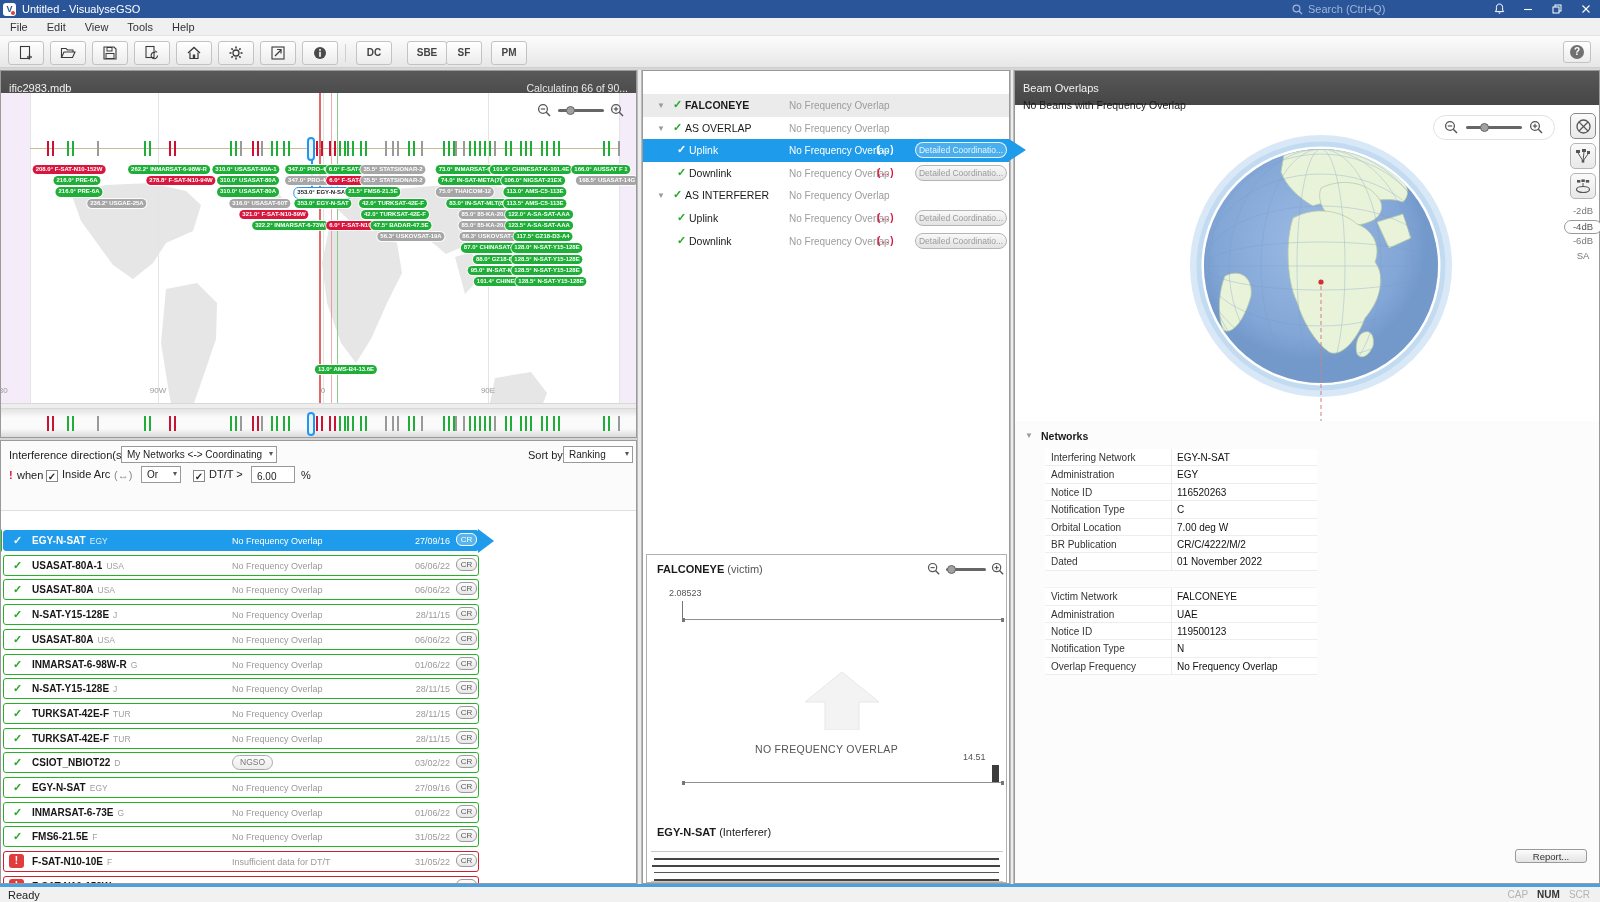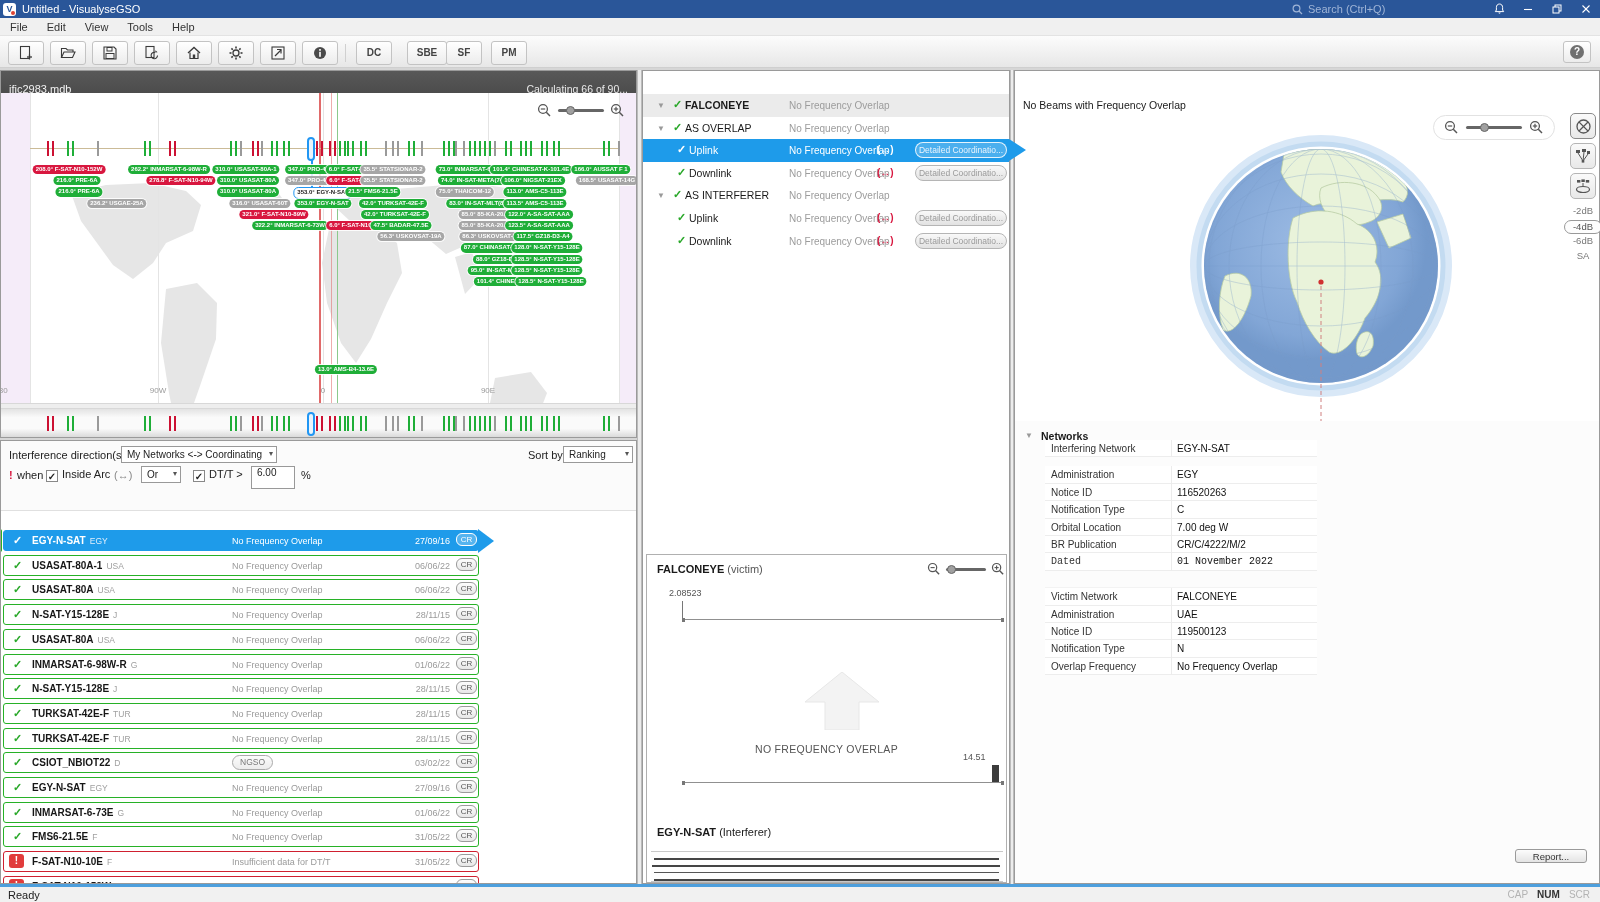--- a/index.html
+++ b/index.html
@@ -26,21 +26,21 @@
     background:linear-gradient(#ffffff,#ececec);display:flex;align-items:center;justify-content:center}
   .ttext{position:absolute;top:5px;height:24px;border:1px solid #c3c3c3;border-radius:3px;background:linear-gradient(#ffffff,#ececec);
     font:bold 10px/22px "Liberation Sans",sans-serif;color:#444;text-align:center}
   #tb-sep{position:absolute;left:345px;top:8px;width:1px;height:18px;background:#d0d0d0}
   #help-btn{position:absolute;left:1563px;top:5px;width:28px;height:22px;border:1px solid #c3c3c3;border-radius:3px;
     background:linear-gradient(#ffffff,#ececec);display:flex;align-items:center;justify-content:center}
   #help-btn b{width:14px;height:14px;border-radius:50%;background:#707070;color:#fff;font:bold 10px/14px "Liberation Sans",sans-serif;text-align:center}
 
   
   .phead{position:absolute;height:34px;background:linear-gradient(#585858,#464646);color:#f2f2f2;
-    display:flex;align-items:flex-start;padding:12px 8px;font-size:11px}
+    display:flex;align-items:center;padding:4px 8px;font-size:11px}
   .phead .right{margin-left:auto;display:flex;gap:26px;font-size:10.5px;color:#e8e8e8}
 
   
   #map-panel{position:absolute;left:0;top:70px;width:637px;height:368px;border:1px solid #9a9a9a;background:#fff}
   #map-area{position:absolute;left:0;top:22px;width:635px;height:310px;background:#fff;overflow:hidden}
   .pinkzone{position:absolute;top:0;height:310px;background:#f5ecf9}
   .gline{position:absolute;top:0;width:1px;height:310px;background:#e4e4e4}
   #arcline{position:absolute;left:29px;top:55px;width:590px;height:1px;background:#cbbb97}
   .redline{position:absolute;top:0;height:310px;background:#e06a6a}
   .greenline{position:absolute;top:0;height:310px;background:#8cc98c}
@@ -63,22 +63,22 @@
   #list-panel{position:absolute;left:0;top:440px;width:637px;height:444px;border:1px solid #9a9a9a;background:#fff;overflow:hidden}
   #filterbar{position:absolute;left:0;top:0;width:635px;height:70px;background:#fbfbfb;border-bottom:1px solid #e0e0e0}
   .flabel{color:#222}
   .dropdown{position:absolute;height:17px;border:1px solid #999;background:#fff;font-size:10px;color:#222;
     display:flex;align-items:center;padding:0 14px 0 5px;white-space:nowrap}
   .dropdown i{position:absolute;right:3px;top:2px;font-style:normal;color:#555;font-size:8px}
   .cbx{display:inline-block;width:12px;height:12px;border:1px solid #888;background:#fff;color:#222;
     font:bold 10px/11px "Liberation Sans",sans-serif;text-align:center;vertical-align:-2px;margin-right:4px}
   .fpill{display:inline-block;border:1px solid #999;border-radius:9px;background:#fff;color:#333;
     font-size:10px;line-height:15px;padding:0 8px;margin-right:6px}
-  .numbox{position:absolute;height:23px;border:1px solid #999;background:#fff;font-size:10px;color:#222;
-    display:flex;align-items:flex-start;padding:0 5px}
+  .numbox{position:absolute;height:17px;border:1px solid #999;background:#fff;font-size:10px;color:#222;
+    display:flex;align-items:flex-end;padding:0 5px}
   #satlist{position:absolute;left:0;top:71px;width:635px;height:372px;background:#fff;overflow:hidden}
   .srow{position:absolute;left:2px;width:476px;height:21px;background:#fff;border:1.6px solid #27b127;border-radius:3px}
   .srow .chk{position:absolute;left:9px;top:3px;color:#2aa82a;font-weight:bold;font-size:11px}
   .srow .bang{position:absolute;left:5px;top:2px;width:15px;height:14px;background:#e13c3c;border-radius:3px;
     color:#fff;font:bold 10px/14px "Liberation Sans",sans-serif;text-align:center}
   .srow .nm{position:absolute;left:28px;top:4px;font:bold 10px/12px "Liberation Sans",sans-serif;color:#161616;white-space:nowrap}
   .srow .nm i{font-style:normal;font-weight:normal;font-size:8.5px;color:#a0a0a0;margin-left:4px}
   .srow .stat{position:absolute;left:228px;top:5px;font-size:9px;color:#9a9a9a;white-space:nowrap}
   .srow .ngso{position:absolute;left:228px;top:2px;border:1px solid #aaa;border-radius:8px;padding:0 7px;
     font-size:8.5px;line-height:13px;color:#777;background:linear-gradient(#fcfcfc,#ececec)}
@@ -704,20 +704,23 @@
     <div id="cp-box">
       <div class="iline" style="top:6px;height:2px"></div>
       <div class="iline" style="top:13px;height:1.5px;left:1px;width:348px"></div>
       <div class="iline" style="top:20px;height:1px;background:#555"></div>
       <div class="iline" style="top:27px;height:2px"></div>
     </div>
   </div>
 </div>
 
 <div id="right-panel">
+  <div class="phead" style="left:0;top:0;width:584px">
+    <span>Beam Overlaps</span>
+  </div>
   <div id="beam-sub">No Beams with Frequency Overlap</div>
 
   <div id="globe-wrap">
     <svg width="280" height="330" viewBox="0 0 280 330">
       <defs>
         <radialGradient id="oc" cx="45%" cy="40%">
             <stop offset="0%" stop-color="#9cbbe4"></stop>
             <stop offset="80%" stop-color="#82a6d6"></stop>
             <stop offset="100%" stop-color="#7399cb"></stop>
           </radialGradient>
@@ -795,21 +798,21 @@
         <ellipse cx="9" cy="12.5" rx="6.5" ry="3" fill="none" stroke="#555" stroke-width="1.2"></ellipse>
         <line x1="9" y1="6" x2="9" y2="9.5" stroke="#555" stroke-width="1"></line>
       </svg>
   </div>
   <div id="gain-labels"></div>
 
   <div id="trig-body">
     <span id="trig-exp">▼</span>
     <span id="trig-group">Networks</span>
     <div id="trig-fields">
-        <div class="trow" style="top: 19px;">
+        <div class="trow" style="top: 28px;">
           <div class="tvline"></div>
           <div class="tl">Interfering Network</div>
           <div class="tv">EGY-N-SAT</div>
         </div>
         <div class="trow" style="top: 45.4px;">
           <div class="tvline"></div>
           <div class="tl">Administration</div>
           <div class="tv">EGY</div>
         </div>
         <div class="trow" style="top: 62.8px;">
@@ -825,21 +828,21 @@
         <div class="trow" style="top: 97.6px;">
           <div class="tvline"></div>
           <div class="tl">Orbital Location</div>
           <div class="tv">7.00 deg W</div>
         </div>
         <div class="trow" style="top: 115px;">
           <div class="tvline"></div>
           <div class="tl">BR Publication</div>
           <div class="tv">CR/C/4222/M/2</div>
         </div>
-        <div class="trow" style="top: 132.4px; font-family: Liberation Mono, monospace;">
+        <div class="trow" style="top: 132.4px;">
           <div class="tvline"></div>
           <div class="tl">Dated</div>
           <div class="tv">01 November 2022</div>
         </div>
         <div class="trow empty" style="top: 149.8px;"></div>
         <div class="trow" style="top: 167.2px;">
           <div class="tvline"></div>
           <div class="tl">Victim Network</div>
           <div class="tv">FALCONEYE</div>
         </div>

